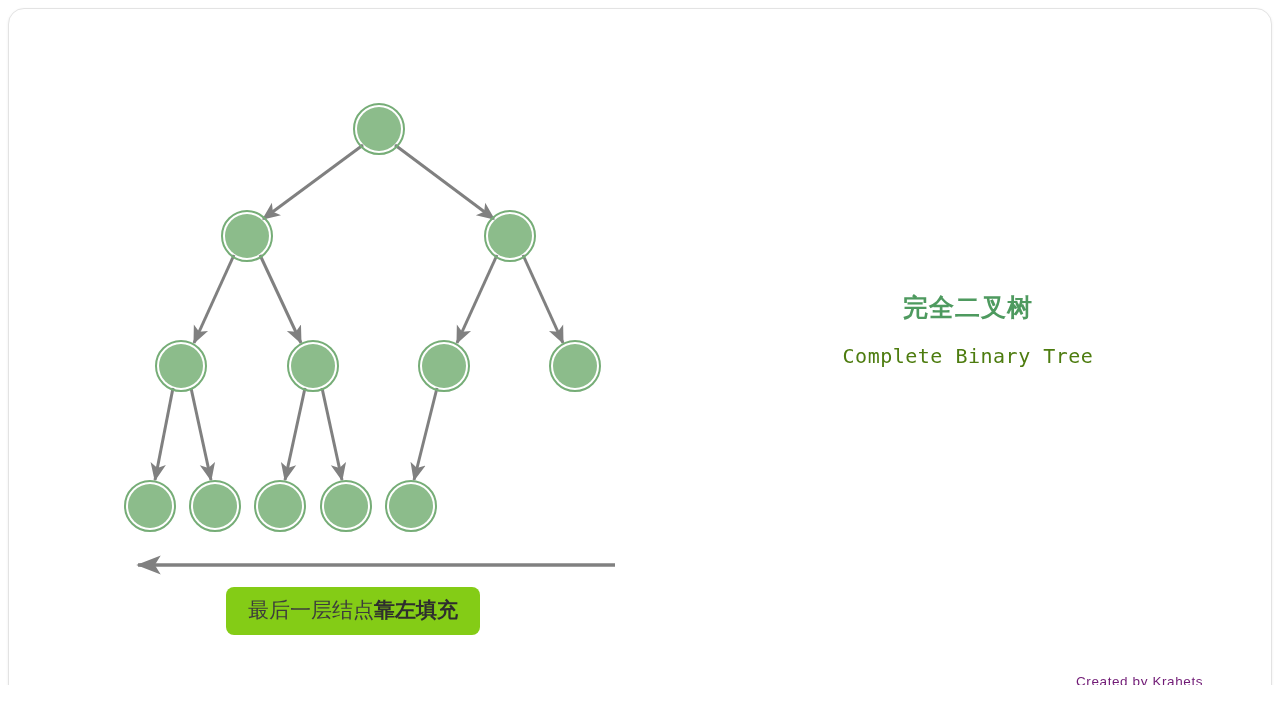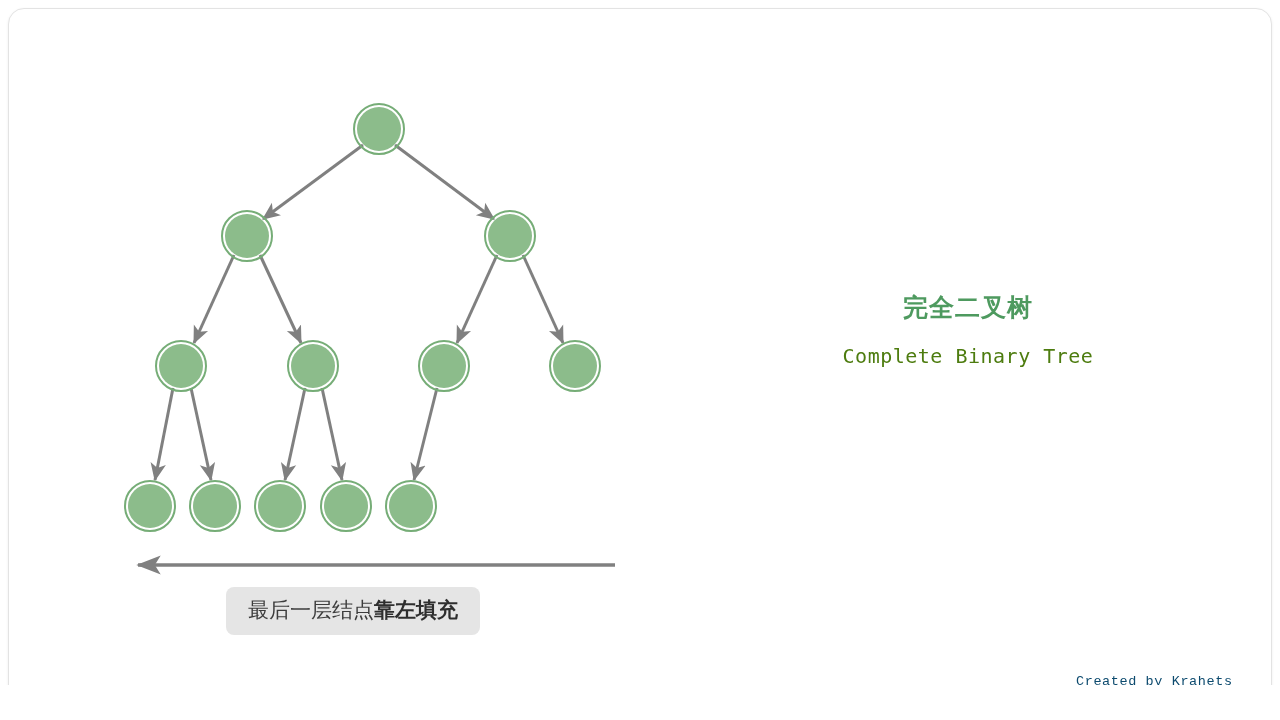--- a/index.html
+++ b/index.html
@@ -57,39 +57,39 @@
     font-size: 20px;
     color: #4d7c0f;
     letter-spacing: 0.5px;
     margin-top: 22px;
   }
   .caption-badge {
     position: absolute;
     left: 226px;
     top: 587px;
     padding: 11px 22px 13px 22px;
-    background: #e5e5e5;
+    background: #84cc16;
     border-radius: 8px;
     font-family: "Liberation Sans", "DejaVu Sans", sans-serif;
     font-size: 21px;
     color: #3c3c3c;
     white-space: nowrap;
     line-height: 1.15;
   }
   .caption-badge .bold {
     font-weight: bold;
     color: #2e2e2e;
   }
   .credit {
     position: absolute;
     left: 1076px;
     top: 674px;
-    font-family: Liberation Mono, monospace;
+    font-family: Liberation Sans, sans-serif;
     font-size: 13.5px;
-    color: #0c4a6e;
+    color: #701a75;
     letter-spacing: 0.6px;
   }
 </style>
 </head>
 <body>
 
 <div id="stage">
 
   <div id="card"></div>
 

